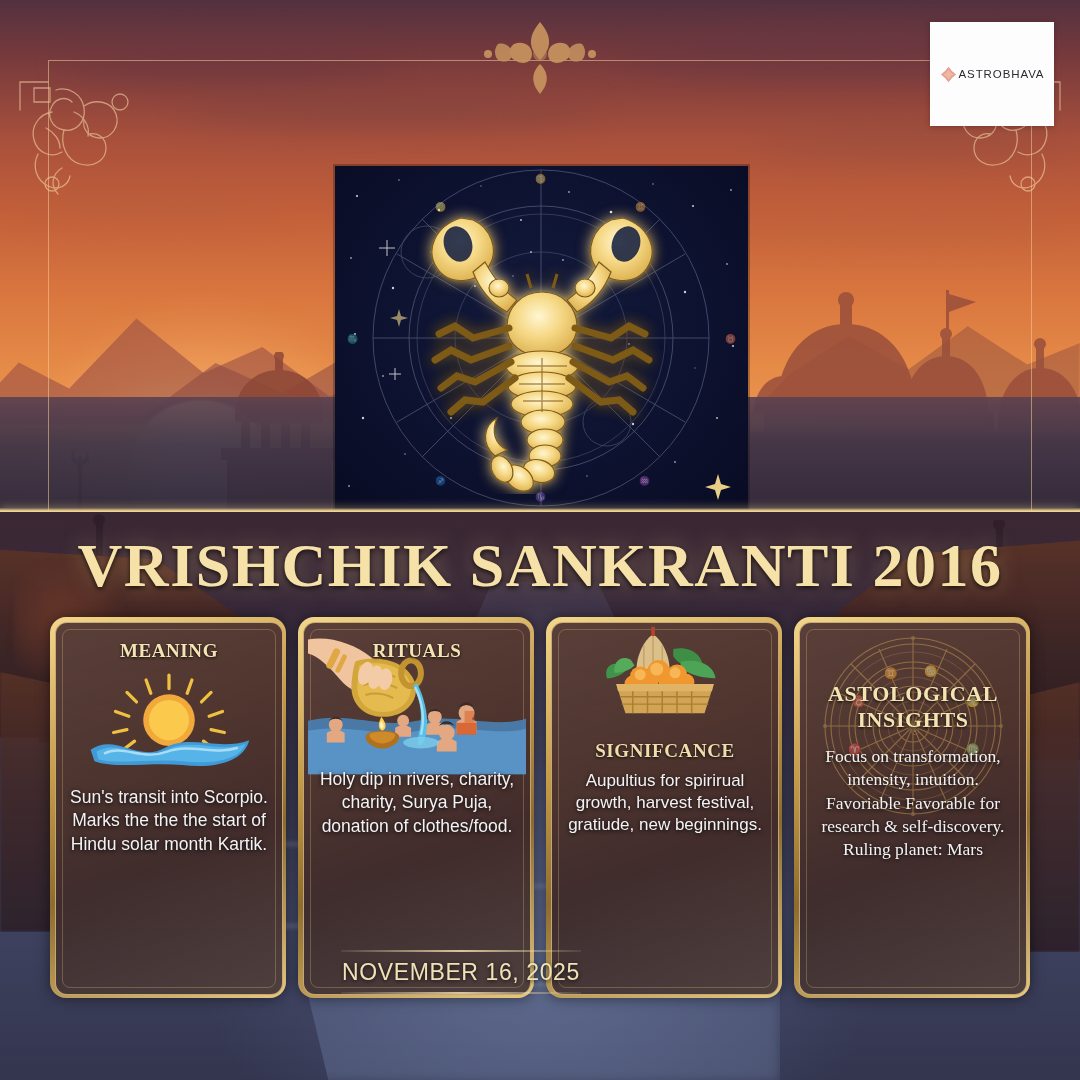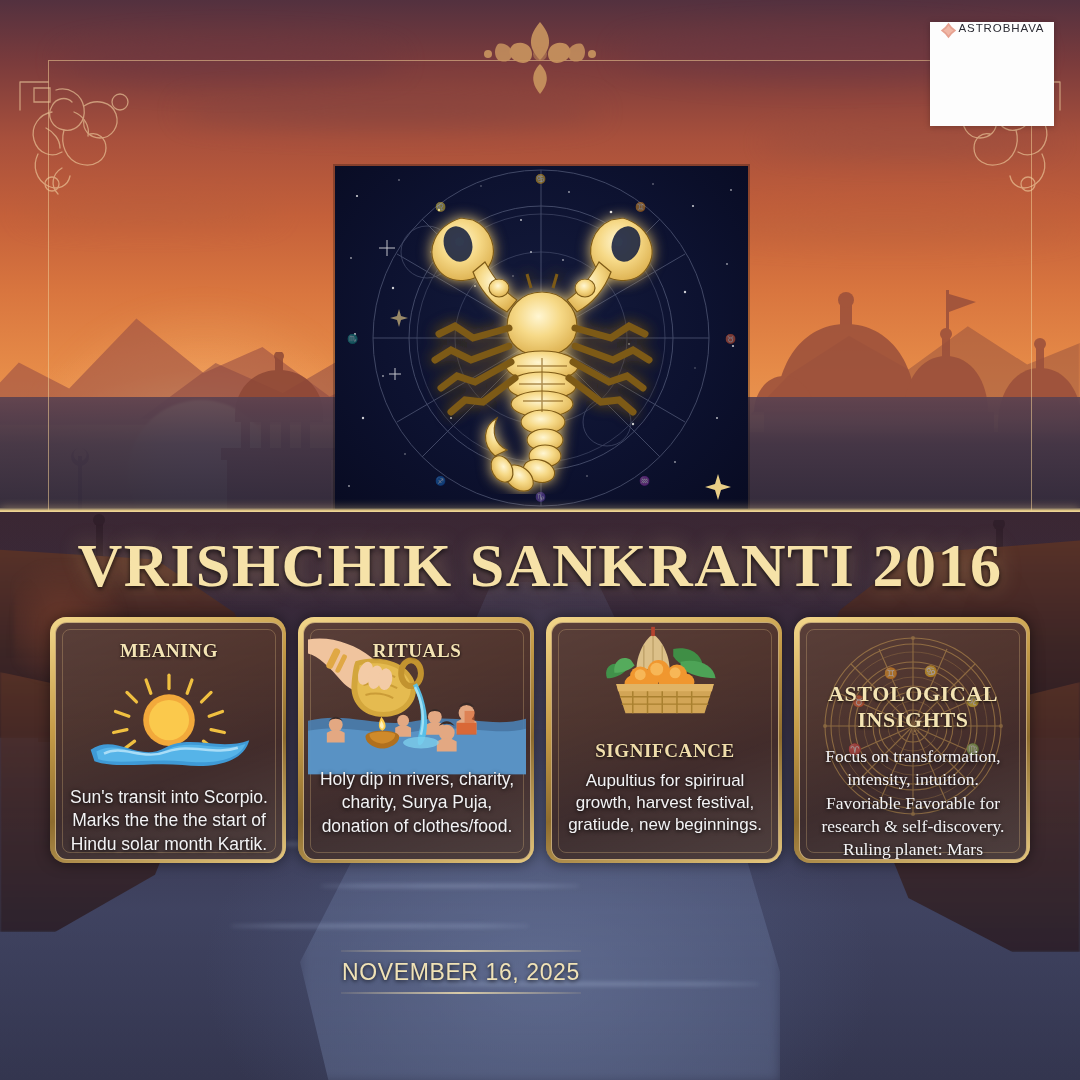--- a/index.html
+++ b/index.html
@@ -190,21 +190,21 @@
     letter-spacing: 1.5px;
     color: #f6e2a8;
     text-shadow: 0 2px 5px rgba(0,0,0,.75), 0 0 22px rgba(255,214,140,.35);
     font-variant: small-caps;
     line-height: 1;
   }
 
   
   .cards {
     position: absolute; left: 50px; top: 617px;
-    width: 980px; height: 246px;
+    width: 980px; height: 381px;
     display: flex; gap: 12px;
   }
   .card {
     position: relative;
     flex: 1 1 0;
     border-radius: 16px;
     padding: 5px;
     background: linear-gradient(160deg, #f3d78b 0%, #c59b47 35%, #8e6c2e 62%, #e6c87e 100%);
     box-shadow: 0 0 14px rgba(0,0,0,.5);
     overflow: hidden;
@@ -285,21 +285,21 @@
     color: #f0e2b6;
     padding: 7px 0 6px;
     text-shadow: 0 1px 4px rgba(0,0,0,.8);
   }
 
   
   .logo-card {
     position: absolute; right: 26px; top: 22px;
     width: 124px; height: 104px;
     background: #fdfdfd;
-    display: flex; justify-content: center;
+    display: flex; align-items: center; justify-content: center;
     gap: 2px;
     box-shadow: 0 1px 6px rgba(0,0,0,.25);
   }
   .logo-mark { width: 17px; height: 17px; flex: 0 0 auto; }
   .logo-text {
     font-size: 11.5px; letter-spacing: .9px; color: #2b2b33;
     font-family: "Liberation Sans", sans-serif;
   }
 </style>
 </head>

